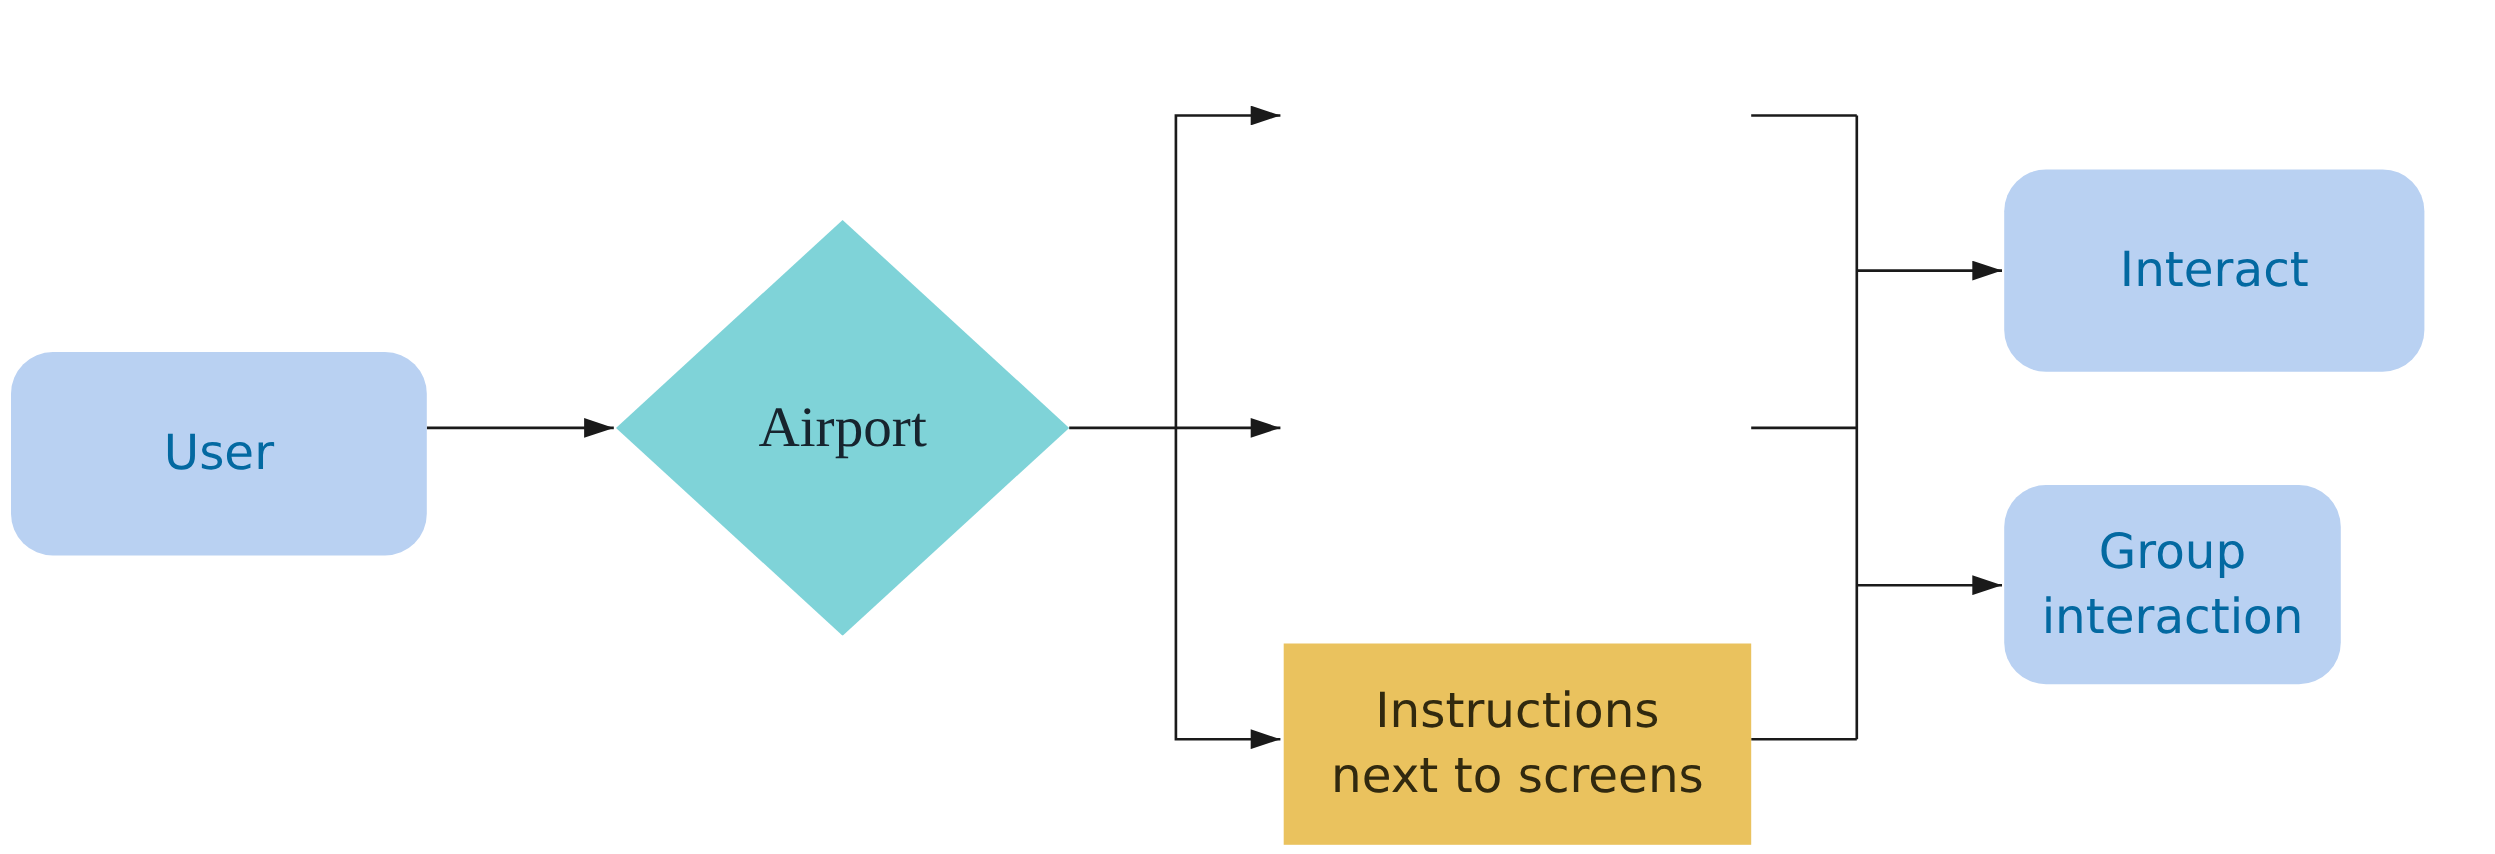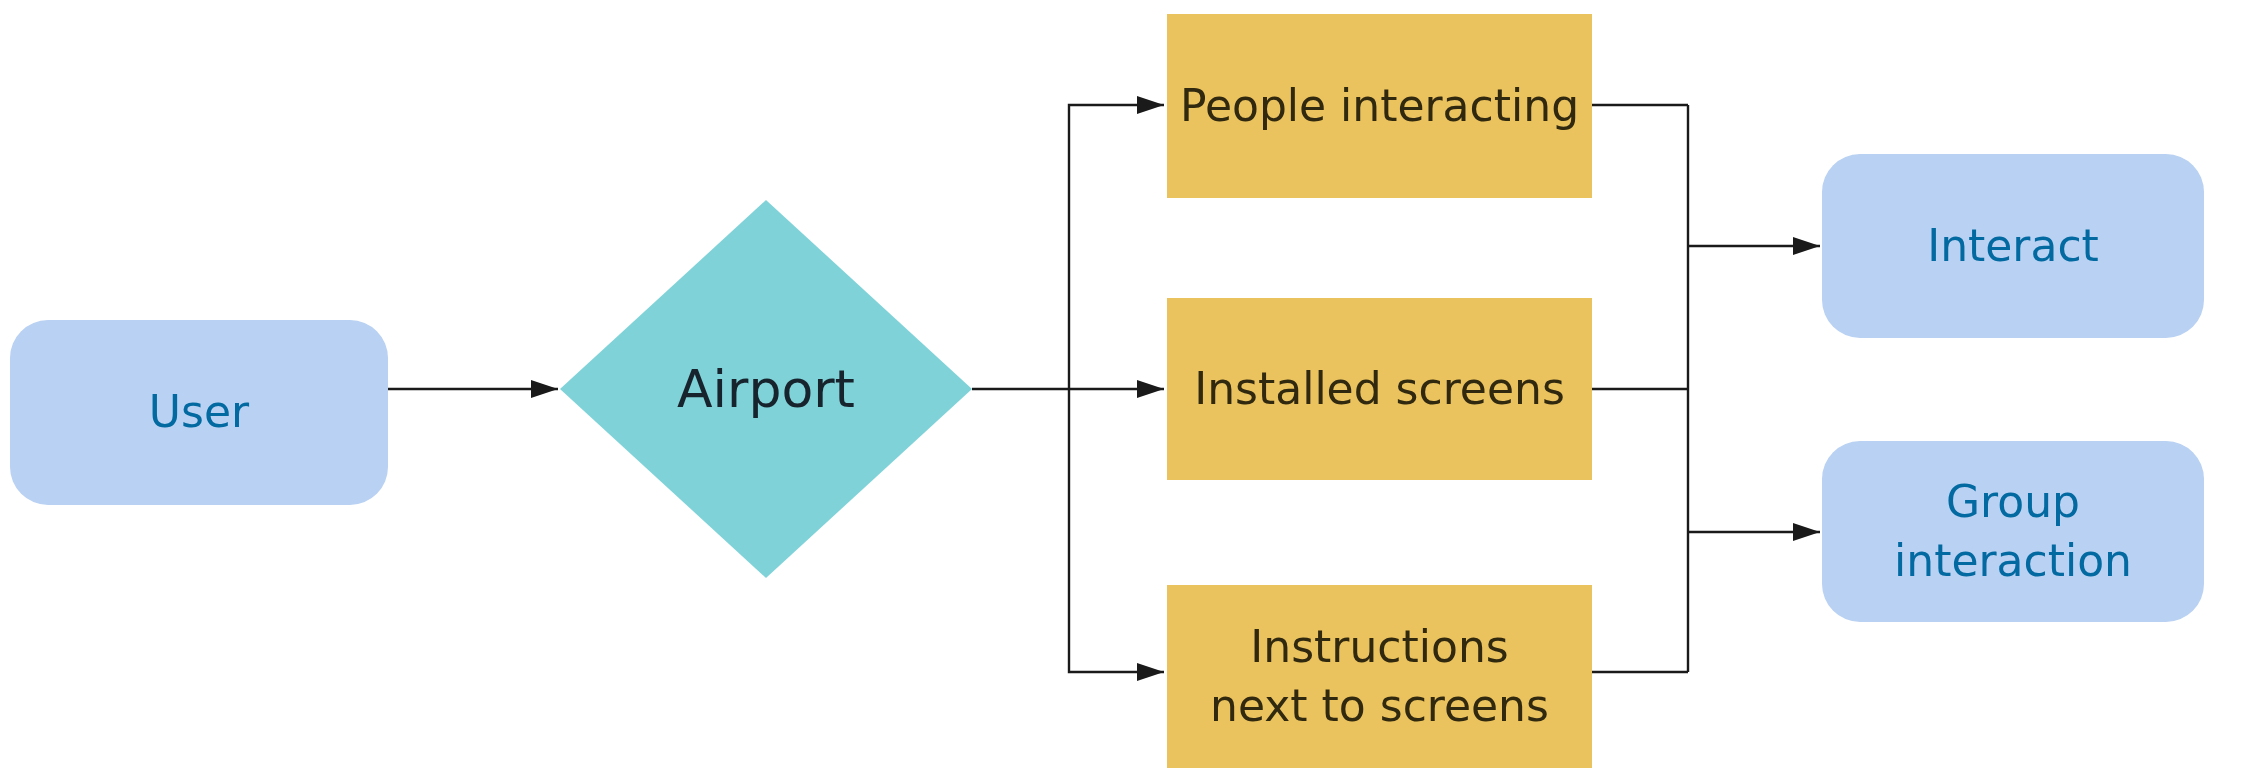--- a/index.html
+++ b/index.html
@@ -42,26 +42,26 @@
     color: #31290f;
   }
   .node.diamond {
     background: #7fd3d8;
     clip-path: polygon(50% 0%, 100% 50%, 50% 100%, 0% 50%);
     font-size: 52px;
     color: #17242e;
   }
   
   .node-user          { left: 10px;   top: 297px; width: 378px; height: 185px; margin-top: 23px; }
-  .node-airport       { left: 560px;  top: 200px; width: 412px; height: 378px; }
+  .node-airport       { left: 560px;  top: 200px; width: 412px; height: 378px; font-family: Liberation Serif, serif; }
   .node-people        { left: 1167px; top: 14px;  width: 425px; height: 184px; }
   .node-screens       { left: 1167px; top: 298px; width: 425px; height: 182px; }
   .node-instructions  { left: 1167px; top: 585px; width: 425px; height: 183px; padding: 0 34px; justify-content: center; }
   .node-interact      { left: 1822px; top: 154px; width: 382px; height: 184px; }
-  .node-group         { left: 1822px; top: 441px; width: 382px; height: 181px; padding: 0 62px; }
+  .node-group         { left: 1822px; top: 441px; width: 306px; height: 181px; padding: 0 62px; }
   .label { display: inline-block; }
 </style>
 </head>
 <body>
 
 <div class="canvas">
 
   <svg class="edges-layer" width="2268" height="776" viewBox="0 0 2268 776" xmlns="http://www.w3.org/2000/svg">
     <defs>
       <marker id="arrow" viewBox="0 0 12 8" refX="12" refY="4" markerWidth="28" markerHeight="18" markerUnits="userSpaceOnUse" orient="auto">
@@ -90,27 +90,21 @@
   </svg>
 
   <div class="node rounded node-user">
     <span class="label">User</span>
   </div>
 
   <div class="node diamond node-airport">
     <span class="label">Airport</span>
   </div>
 
-  <div class="node rect node-people">
-    <span class="label">People interacting</span>
-  </div>
 
-  <div class="node rect node-screens">
-    <span class="label">Installed screens</span>
-  </div>
 
   <div class="node rect node-instructions">
     <span class="label">Instructions next to screens</span>
   </div>
 
   <div class="node rounded node-interact">
     <span class="label">Interact</span>
   </div>
 
   <div class="node rounded node-group">

